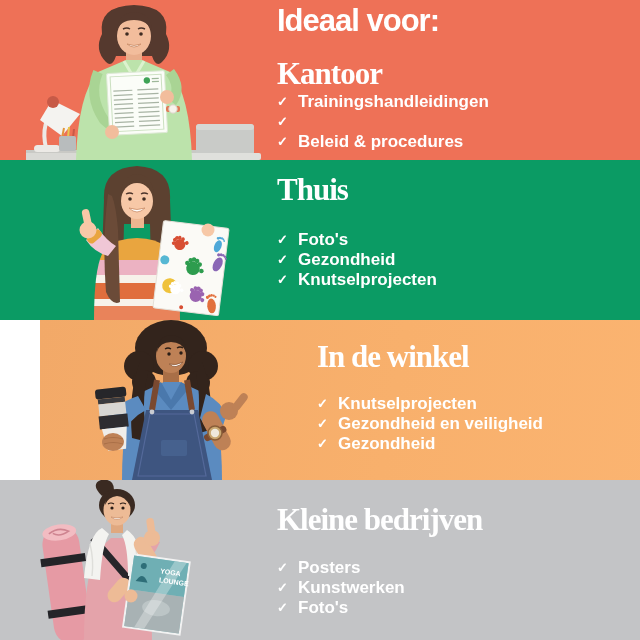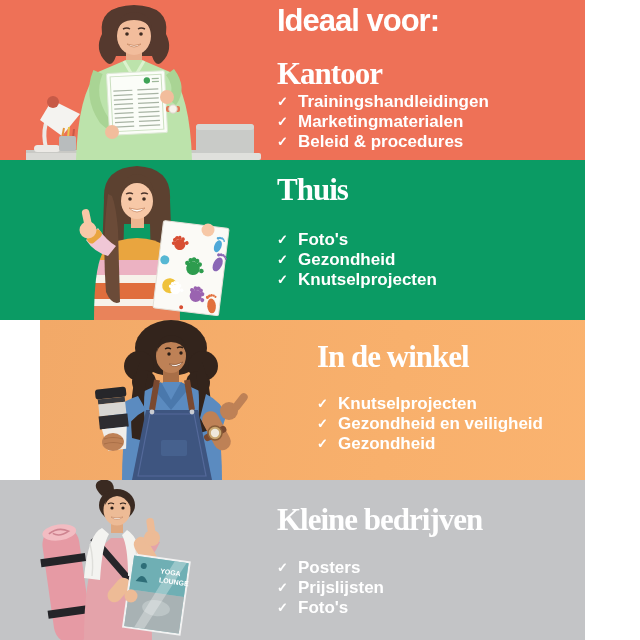--- a/index.html
+++ b/index.html
@@ -1,17 +1,17 @@
 <!DOCTYPE html>
 <html><head>
 <meta charset="utf-8">
 <style>
   html,body{margin:0;padding:0;background:#ffffff;}
   .canvas{
-    position:relative;width:585px;height:640px;overflow:hidden;
+    position:relative;width:640px;height:640px;overflow:hidden;
     font-family:"Liberation Sans",sans-serif;
   }
   .section{position:absolute;left:0;width:640px;height:160px;overflow:hidden;}
   .sec-0{top:0;background:#EE7157;}
   .sec-1{top:160px;background:#0B9B64;padding-left:16px;}
   .sec-2{top:320px;background:linear-gradient(100deg,#F2A968 0%,#F8B06C 55%,#FBB471 100%);margin-left:40px;}
   .sec-3{top:480px;background:#C3C4C6;}
   .illus{position:absolute;left:0;top:0;width:270px;height:160px;}
   .textblock{position:absolute;left:277px;top:0;right:6px;bottom:0;color:#FFFFFF;}
   .intro-title{position:absolute;font-size:31px;font-weight:bold;letter-spacing:-1px;white-space:nowrap;}
@@ -109,21 +109,20 @@
     <div class="textblock">
       <div class="intro-title" style="top:3px">Ideaal voor:</div>
       <div class="sec-title" style="top:56px">Kantoor</div>
       <div class="check-list" style="top:92px">
         <div class="check-item">
             <span class="check-glyph">✓</span>
             <span>Trainingshandleidingen</span>
           </div>
         <div class="check-item">
             <span class="check-glyph">✓</span>
-            <span>Marketingmaterialen</span>
           </div>
         <div class="check-item">
             <span class="check-glyph">✓</span>
             <span>Beleid &amp; procedures</span>
           </div>
       </div>
     </div>
   </div>
 
   <div class="section sec-1">
@@ -352,21 +351,21 @@
     </svg>
     <div class="textblock">
       <div class="sec-title" style="top:22px">Kleine bedrijven</div>
       <div class="check-list" style="top:78px">
         <div class="check-item">
             <span class="check-glyph">✓</span>
             <span>Posters</span>
           </div>
         <div class="check-item">
             <span class="check-glyph">✓</span>
-            <span>Prijslijsten</span>
+            <span>Kunstwerken</span>
           </div>
         <div class="check-item">
             <span class="check-glyph">✓</span>
             <span>Foto's</span>
           </div>
       </div>
     </div>
   </div>
 
 </div>

